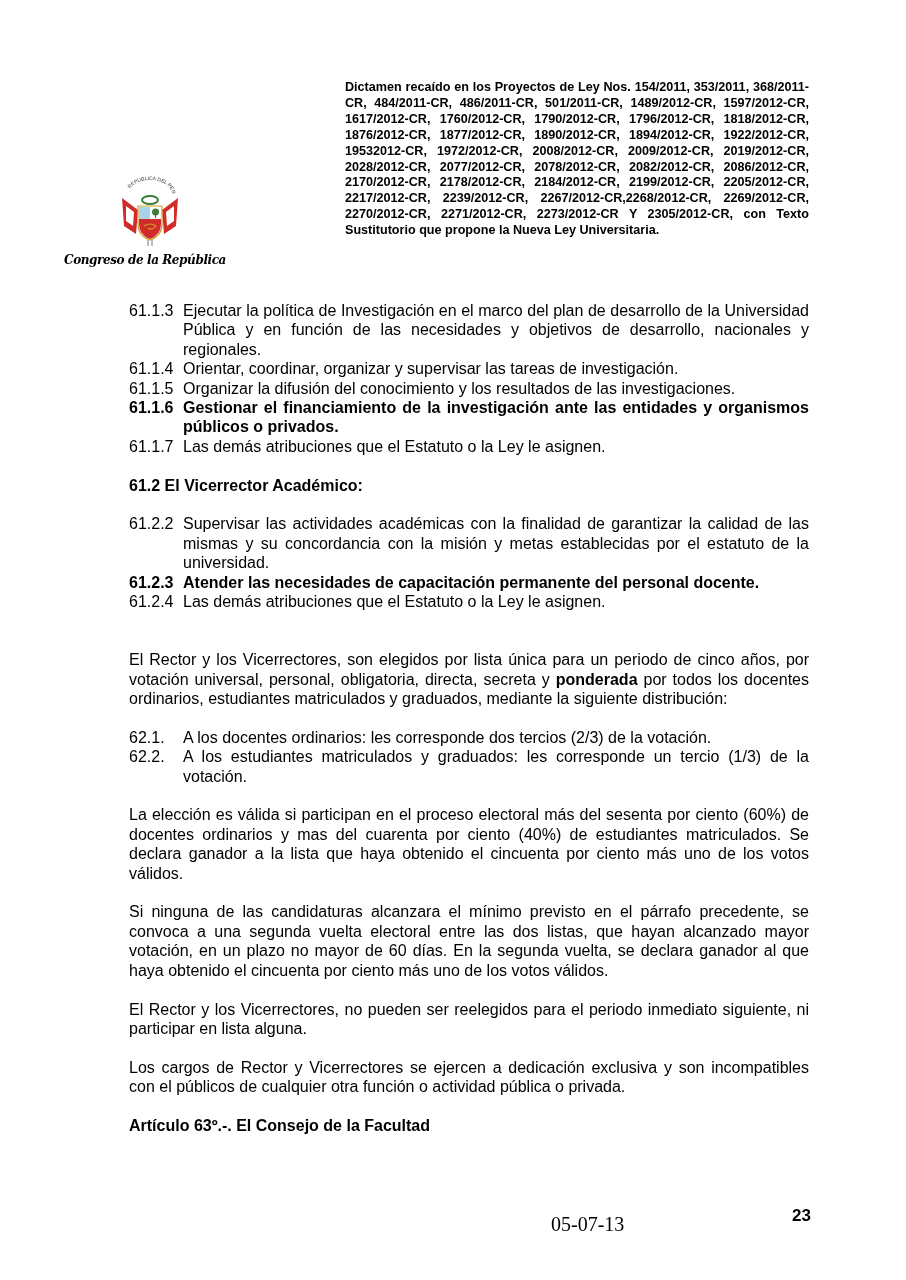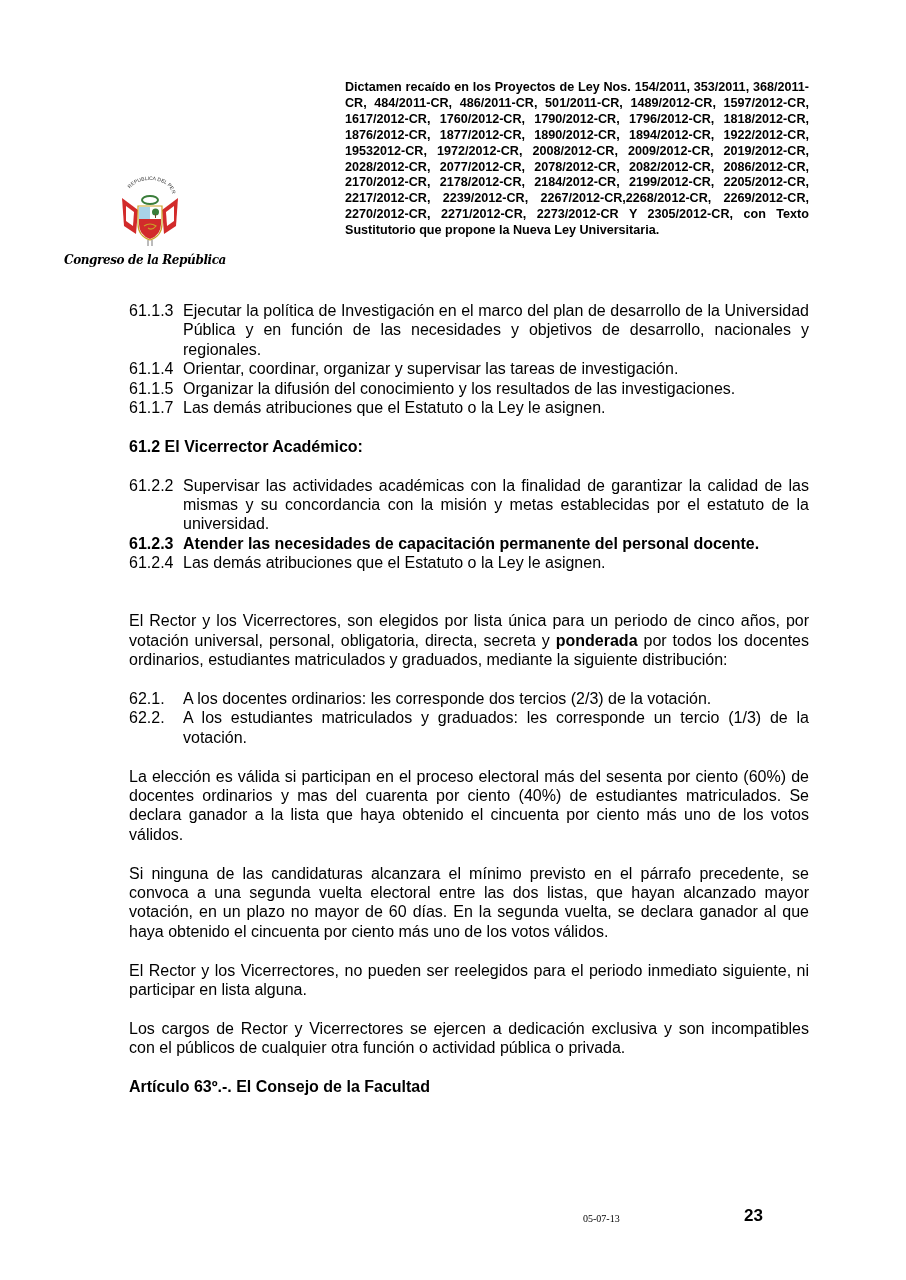--- a/index.html
+++ b/index.html
@@ -13,22 +13,22 @@
     font-style: italic; font-weight: bold; font-size: 12px; letter-spacing: -0.4px; text-align: center; }
   .body { position: absolute; left: 129px; top: 301px; width: 680px;
     font-size: 16px; line-height: 19.4px; }
   .item { display: flex; text-align: justify; }
   .item .num { width: 54px; flex-shrink: 0; }
   .item .txt { flex: 1; text-align: justify; }
   .item.bold { font-weight: bold; }
   .para { text-align: justify; }
   .gap { height: 19.4px; }
   .b { font-weight: bold; }
-  .footer-date { position: absolute; left: 583px; top: 1213px; font-family: "Liberation Serif", serif; font-size: 10px; }
-  .footer-page { position: absolute; left: 744px; top: 1206px; font-size: 17px; font-weight: bold; }
+  .footer-date { position: absolute; left: 551px; top: 1213px; font-family: "Liberation Serif", serif; font-size: 20px; }
+  .footer-page { position: absolute; left: 792px; top: 1206px; font-size: 17px; font-weight: bold; }
 </style>
 </head>
 <body>
 
 <div class="header-text">Dictamen recaído en los Proyectos de Ley Nos. 154/2011, 353/2011, 368/2011-CR, 484/2011-CR, 486/2011-CR, 501/2011-CR, 1489/2012-CR, 1597/2012-CR, 1617/2012-CR, 1760/2012-CR, 1790/2012-CR, 1796/2012-CR, 1818/2012-CR, 1876/2012-CR, 1877/2012-CR, 1890/2012-CR, 1894/2012-CR, 1922/2012-CR, 19532012-CR, 1972/2012-CR, 2008/2012-CR, 2009/2012-CR, 2019/2012-CR, 2028/2012-CR, 2077/2012-CR, 2078/2012-CR, 2082/2012-CR, 2086/2012-CR, 2170/2012-CR, 2178/2012-CR, 2184/2012-CR, 2199/2012-CR, 2205/2012-CR, 2217/2012-CR, 2239/2012-CR, 2267/2012-CR,2268/2012-CR, 2269/2012-CR, 2270/2012-CR, 2271/2012-CR, 2273/2012-CR Y  2305/2012-CR, con Texto Sustitutorio que propone la Nueva Ley Universitaria.</div>
 
 <div class="logo">
   <svg width="180" height="80" viewBox="0 0 180 80">
     <path id="arc" d="M68,18 A22,14 0 0 1 112,18" fill="none"></path>
     <text font-size="5" font-family="Liberation Sans, sans-serif" fill="#333"><textPath href="#arc" startOffset="6">REPUBLICA DEL PERU</textPath></text>
@@ -59,20 +59,24 @@
     <span class="num">61.1.3</span>
     <span class="txt">Ejecutar la política de Investigación en el marco del plan de desarrollo de la Universidad Pública y en función de las necesidades y objetivos de desarrollo, nacionales y regionales.</span>
   </div>
   <div class="item">
     <span class="num">61.1.4</span>
     <span class="txt">Orientar, coordinar, organizar y supervisar las tareas de investigación.</span>
   </div>
   <div class="item">
     <span class="num">61.1.5</span>
     <span class="txt">Organizar la difusión del conocimiento y los resultados de las investigaciones.</span>
+  </div>
+  <div class="item bold">
+    <span class="num">61.1.6</span>
+    <span class="txt">Gestionar el financiamiento de la investigación ante las entidades y organismos públicos o privados.</span>
   </div>
   <div class="item">
     <span class="num">61.1.7</span>
     <span class="txt">Las demás atribuciones que el Estatuto o la Ley le asignen.</span>
   </div>
 
   <div class="gap"></div>
   <div class="b">61.2 El Vicerrector Académico:</div>
   <div class="gap"></div>
 

